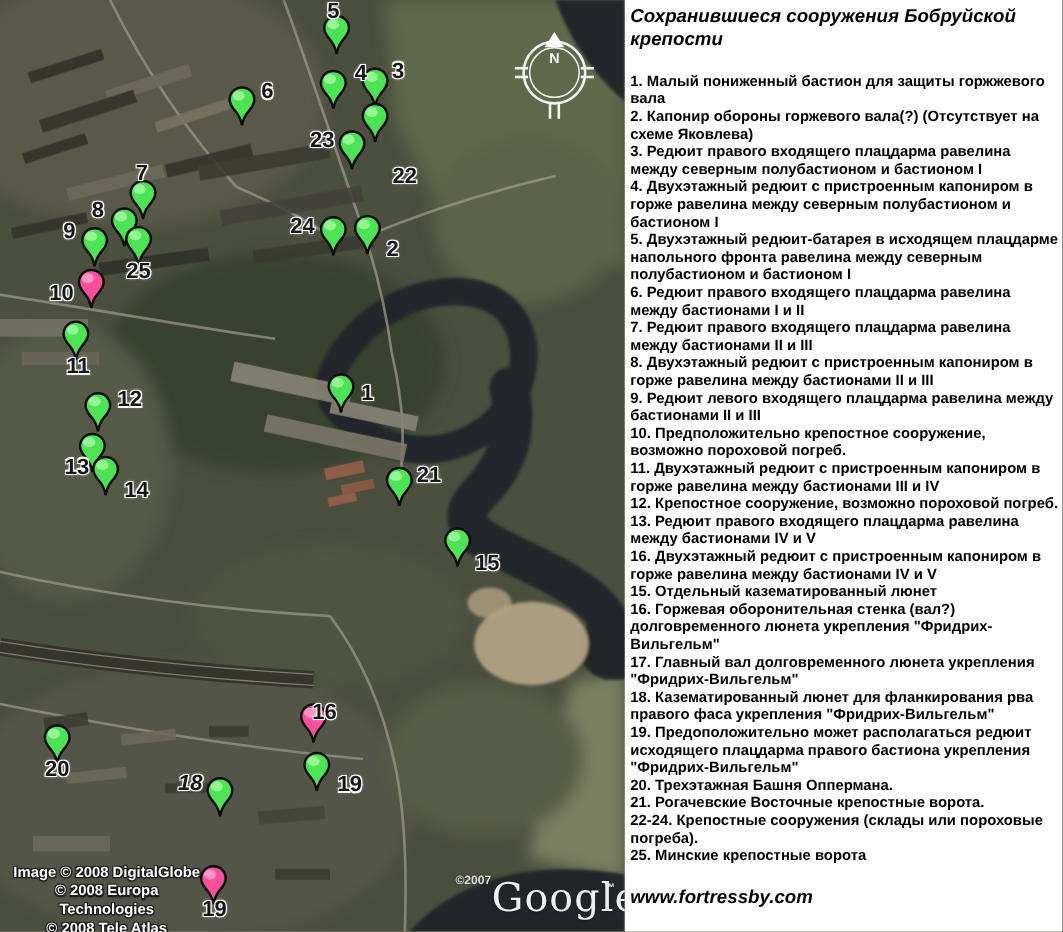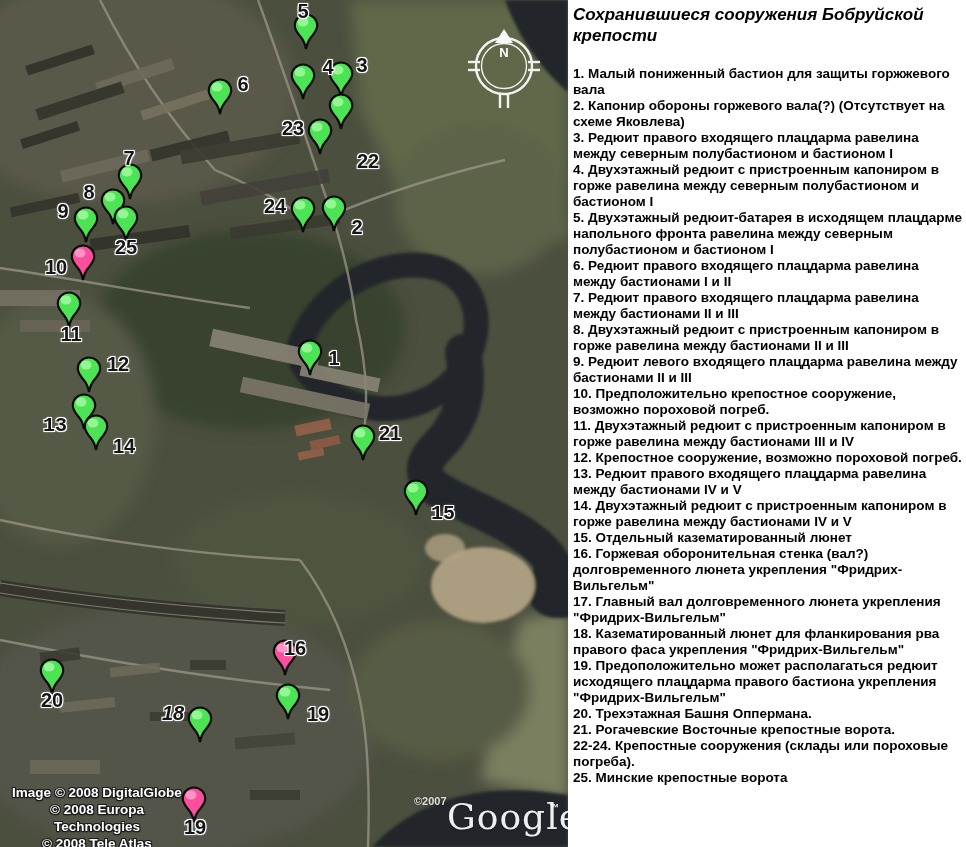--- a/index.html
+++ b/index.html
@@ -225,35 +225,35 @@
             <ellipse cx="10" cy="9" rx="5.5" ry="4.5" fill="#b4ffae" opacity="0.7"></ellipse>
           </svg>
         </div>
         <div class="pin-label" style="left: 118px; top: 364px;">12</div>
         <div class="pin" style="left: 71px; top: 393px;">
           <svg width="26" height="38" viewBox="0 0 26 38">
             <path d="M13 1.5 C6.6 1.5 1.8 6.4 1.8 12.6 C1.8 17.2 4.6 20.3 7.6 23.8 C10 26.7 12 30.5 13 36 C14 30.5 16 26.7 18.4 23.8 C21.4 20.3 24.2 17.2 24.2 12.6 C24.2 6.4 19.4 1.5 13 1.5 Z" fill="#4ce455" stroke="#0b0b0b" stroke-width="2.2"></path>
             <ellipse cx="10" cy="9" rx="5.5" ry="4.5" fill="#b4ffae" opacity="0.7"></ellipse>
           </svg>
         </div>
-        <div class="pin-label" style="left: 55px; top: 425px; font-family: Liberation Mono, monospace;">13</div>
+        <div class="pin-label" style="left: 70px; top: 425px;">13</div>
         <div class="pin" style="left: 83px; top: 414px;">
           <svg width="26" height="38" viewBox="0 0 26 38">
             <path d="M13 1.5 C6.6 1.5 1.8 6.4 1.8 12.6 C1.8 17.2 4.6 20.3 7.6 23.8 C10 26.7 12 30.5 13 36 C14 30.5 16 26.7 18.4 23.8 C21.4 20.3 24.2 17.2 24.2 12.6 C24.2 6.4 19.4 1.5 13 1.5 Z" fill="#4ce455" stroke="#0b0b0b" stroke-width="2.2"></path>
             <ellipse cx="10" cy="9" rx="5.5" ry="4.5" fill="#b4ffae" opacity="0.7"></ellipse>
           </svg>
         </div>
         <div class="pin-label" style="left: 124px; top: 446px;">14</div>
         <div class="pin" style="left: 403px; top: 479px;">
           <svg width="26" height="38" viewBox="0 0 26 38">
             <path d="M13 1.5 C6.6 1.5 1.8 6.4 1.8 12.6 C1.8 17.2 4.6 20.3 7.6 23.8 C10 26.7 12 30.5 13 36 C14 30.5 16 26.7 18.4 23.8 C21.4 20.3 24.2 17.2 24.2 12.6 C24.2 6.4 19.4 1.5 13 1.5 Z" fill="#4ce455" stroke="#0b0b0b" stroke-width="2.2"></path>
             <ellipse cx="10" cy="9" rx="5.5" ry="4.5" fill="#b4ffae" opacity="0.7"></ellipse>
           </svg>
         </div>
-        <div class="pin-label" style="left: 443px; top: 513px; font-family: Liberation Mono, monospace;">15</div>
+        <div class="pin-label" style="left: 443px; top: 513px;">15</div>
         <div class="pin" style="left: 272px; top: 639px;">
           <svg width="26" height="38" viewBox="0 0 26 38">
             <path d="M13 1.5 C6.6 1.5 1.8 6.4 1.8 12.6 C1.8 17.2 4.6 20.3 7.6 23.8 C10 26.7 12 30.5 13 36 C14 30.5 16 26.7 18.4 23.8 C21.4 20.3 24.2 17.2 24.2 12.6 C24.2 6.4 19.4 1.5 13 1.5 Z" fill="#fb4f9d" stroke="#0b0b0b" stroke-width="2.2"></path>
             <ellipse cx="10" cy="9" rx="5.5" ry="4.5" fill="#ffb3d7" opacity="0.7"></ellipse>
           </svg>
         </div>
         <div class="pin-label" style="left: 295px; top: 648px; text-align: center;">16</div>
         <div class="pin" style="left: 275px; top: 683px;">
           <svg width="26" height="38" viewBox="0 0 26 38">
             <path d="M13 1.5 C6.6 1.5 1.8 6.4 1.8 12.6 C1.8 17.2 4.6 20.3 7.6 23.8 C10 26.7 12 30.5 13 36 C14 30.5 16 26.7 18.4 23.8 C21.4 20.3 24.2 17.2 24.2 12.6 C24.2 6.4 19.4 1.5 13 1.5 Z" fill="#4ce455" stroke="#0b0b0b" stroke-width="2.2"></path>
@@ -340,27 +340,28 @@
           <div class="legend-item">4. Двухэтажный редюит с пристроенным капониром в горже равелина между северным полубастионом и бастионом I</div>
           <div class="legend-item">5. Двухэтажный редюит-батарея в исходящем плацдарме напольного фронта равелина между северным полубастионом и бастионом I</div>
           <div class="legend-item">6. Редюит правого входящего плацдарма равелина между бастионами I и II</div>
           <div class="legend-item">7. Редюит правого входящего плацдарма равелина между бастионами II и III</div>
           <div class="legend-item">8. Двухэтажный редюит с пристроенным капониром в горже равелина между бастионами II и III</div>
           <div class="legend-item">9. Редюит левого входящего плацдарма равелина между бастионами II и III</div>
           <div class="legend-item">10. Предположительно крепостное сооружение, возможно пороховой погреб.</div>
           <div class="legend-item">11. Двухэтажный редюит с пристроенным капониром в горже равелина между бастионами III и IV</div>
           <div class="legend-item">12. Крепостное сооружение, возможно пороховой погреб.</div>
           <div class="legend-item">13. Редюит правого входящего плацдарма равелина между бастионами IV и V</div>
-          <div class="legend-item">14. Двухэтажный редюит с пристроенным капониром в горже равелина между бастионами IV и V</div>
+          <div class="legend-item">16. Двухэтажный редюит с пристроенным капониром в горже равелина между бастионами IV и V</div>
           <div class="legend-item">15. Отдельный казематированный люнет</div>
           <div class="legend-item">16. Горжевая оборонительная стенка (вал?) долговременного люнета укрепления "Фридрих-Вильгельм"</div>
           <div class="legend-item">17. Главный вал долговременного люнета укрепления "Фридрих-Вильгельм"</div>
           <div class="legend-item">18. Казематированный люнет для фланкирования рва правого фаса укрепления "Фридрих-Вильгельм"</div>
           <div class="legend-item">19. Предоположительно может располагаться редюит исходящего плацдарма правого бастиона укрепления "Фридрих-Вильгельм"</div>
           <div class="legend-item">20. Трехэтажная Башня Оппермана.</div>
           <div class="legend-item">21. Рогачевские Восточные крепостные ворота.</div>
           <div class="legend-item">22-24. Крепостные сооружения (склады или пороховые погреба).</div>
           <div class="legend-item">25. Минские крепостные ворота</div>
         </div>
+      <div class="website">www.fortressby.com</div>
     </div>
   </div>
 
 </div>
 
 </body></html>

